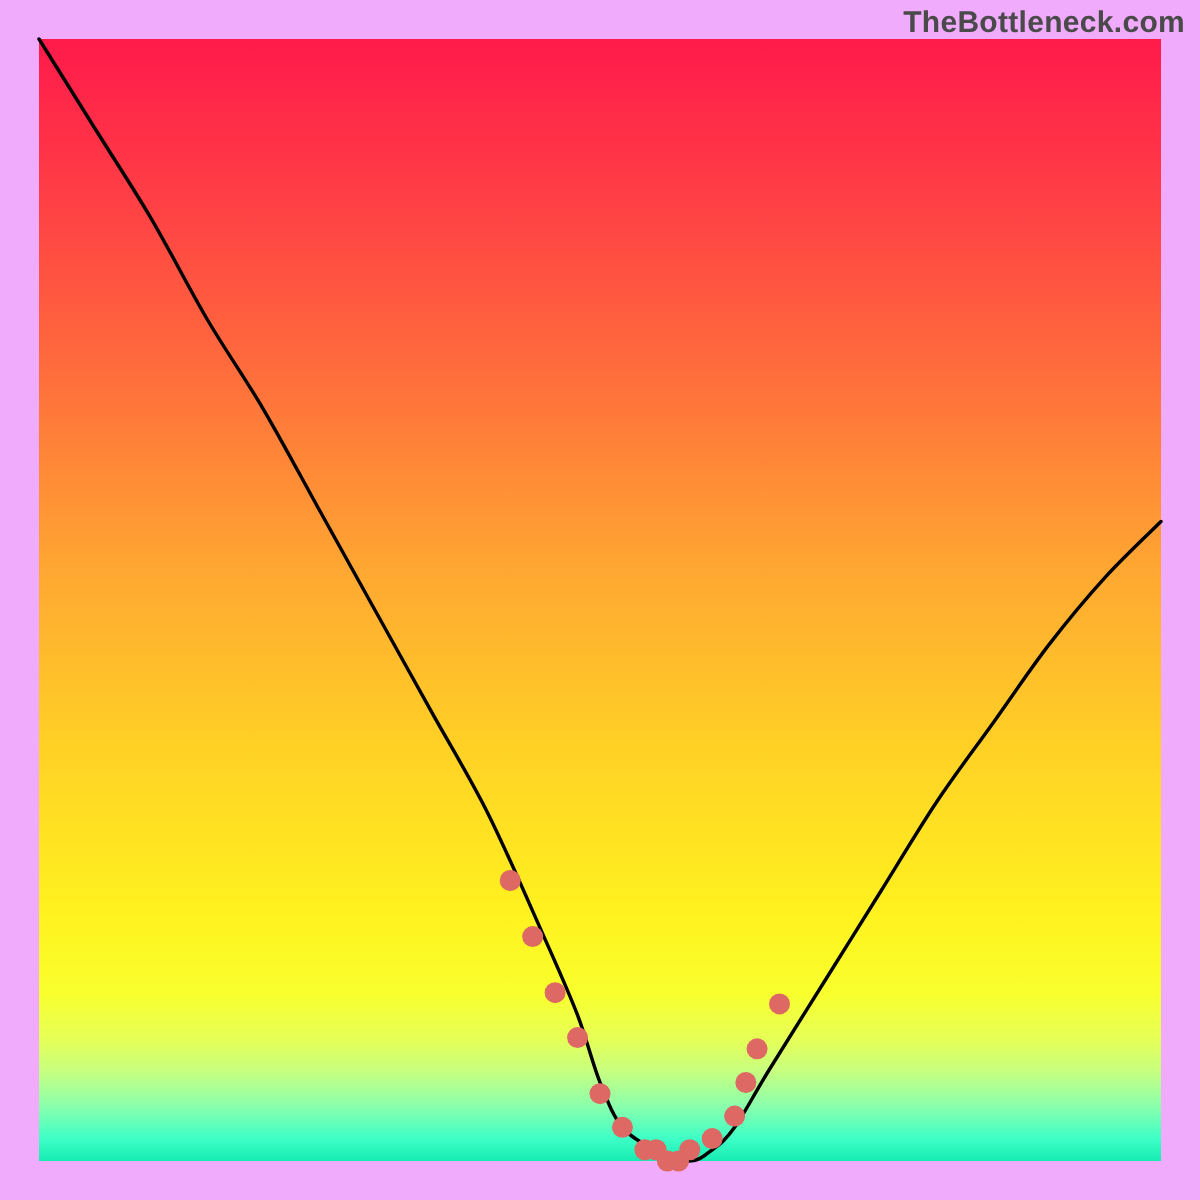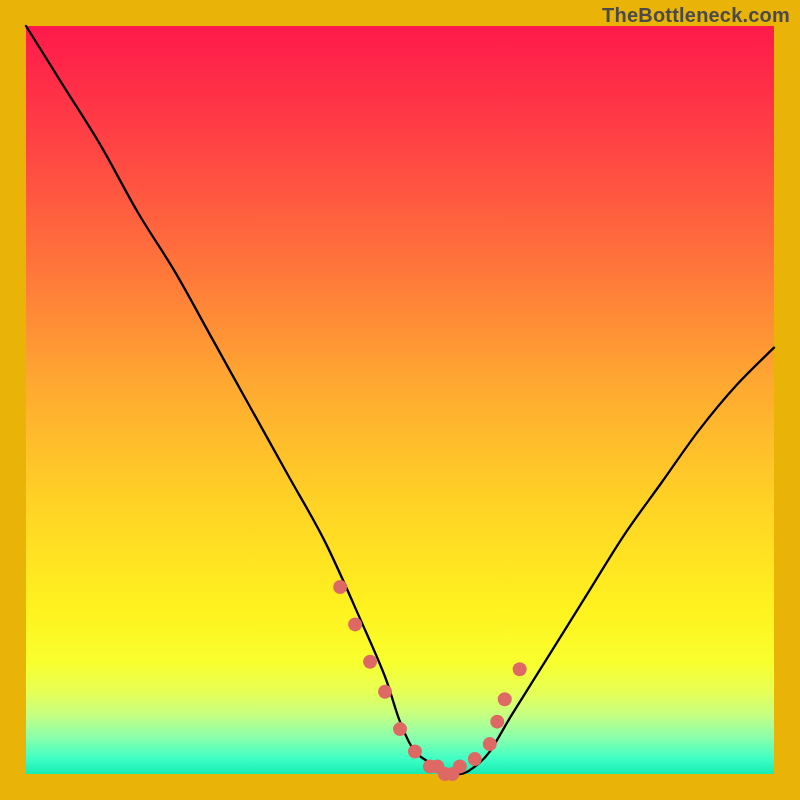--- a/index.html
+++ b/index.html
@@ -10,21 +10,21 @@
     background: #000000;
     overflow: hidden;
     font-family: Arial, Helvetica, sans-serif;
   }
   .frame {
     position: absolute;
     top: 0;
     left: 0;
     width: 800px;
     height: 800px;
-    background: #eab308;
+    background: #f0abfc;
   }
   .plot {
     position: absolute;
     top: 26px;
     left: 26px;
     width: 748px;
     height: 748px;
     
   }
   .watermark {

